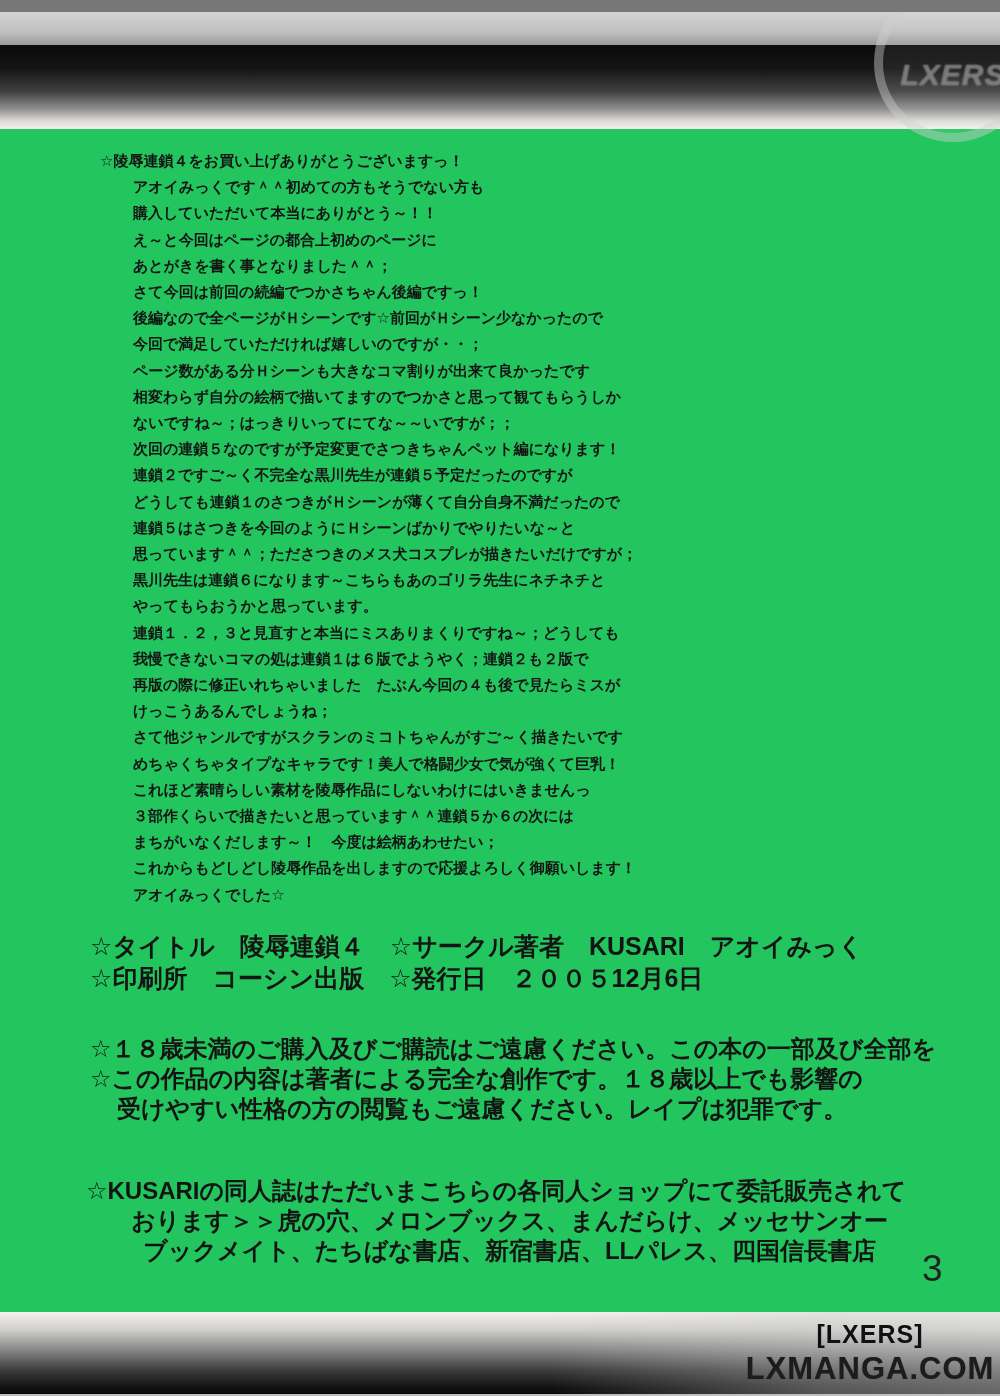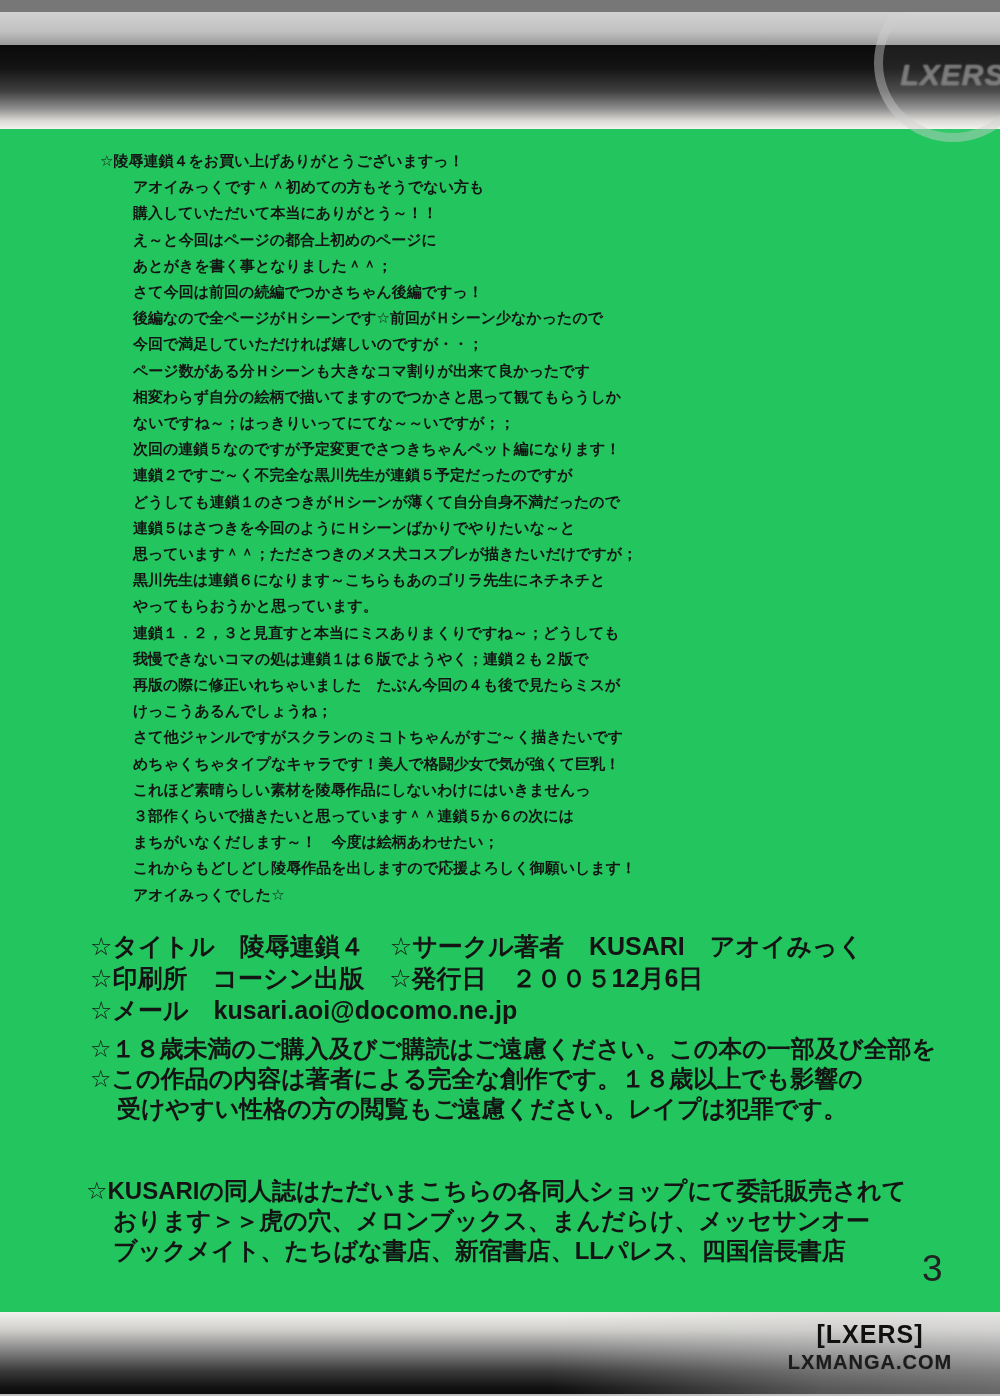--- a/index.html
+++ b/index.html
@@ -48,50 +48,50 @@
     transform:translateY(12px);
   }
   
   .txt{position:absolute;color:#141414;font-weight:bold;white-space:pre;}
   .afterword{left:100px;top:136px;font-size:15px;line-height:26.2px;}
   .afterword .indent{padding-left:33px;}
   .credits{left:90px;top:918px;font-size:25px;line-height:32px;}
   .disclaimer{left:90px;top:1022px;font-size:24px;line-height:30px;}
   .disclaimer .indent{padding-left:27px;}
   .shops{left:86px;top:1164px;font-size:24px;line-height:30px;}
-  .shops .indent{padding-left:27px;}
+  .shops .indent{padding-left:27px;text-align:center;}
   .page-number{
     position:absolute;left:922px;top:1236px;
     font-size:37px;font-weight:normal;color:#222;
     font-family:"Liberation Sans",sans-serif;
   }
   
   .footer-mark{
     position:absolute;right:0;top:1308px;width:260px;
     text-align:center;z-index:4;color:#101010;
     font-family:"Liberation Sans",sans-serif;font-weight:bold;
   }
   .footer-mark .tag{font-size:25px;letter-spacing:1px;}
-  .footer-mark .site{font-size:20px;letter-spacing:1px;margin-top:2px;color:#1c1c1c;text-shadow:0 0 1px #555;}
+  .footer-mark .site{font-size:31px;letter-spacing:1px;margin-top:2px;color:#1c1c1c;text-shadow:0 0 1px #555;}
 </style>
 </head>
 <body>
 
 <div class="page">
 
   <div class="top-strip"></div>
   <div class="top-band"></div>
 
   <div class="corner-badge">
     <span>LXERS</span>
   </div>
 
   <div class="txt afterword"><div class="line flush">☆陵辱連鎖４をお買い上げありがとうございますっ！</div><div class="line indent">アオイみっくです＾＾初めての方もそうでない方も</div><div class="line indent">購入していただいて本当にありがとう～！！</div><div class="line indent">え～と今回はページの都合上初めのページに</div><div class="line indent">あとがきを書く事となりました＾＾；</div><div class="line indent">さて今回は前回の続編でつかさちゃん後編ですっ！</div><div class="line indent">後編なので全ページがＨシーンです☆前回がＨシーン少なかったので</div><div class="line indent">今回で満足していただければ嬉しいのですが・・；</div><div class="line indent">ページ数がある分Ｈシーンも大きなコマ割りが出来て良かったです</div><div class="line indent">相変わらず自分の絵柄で描いてますのでつかさと思って観てもらうしか</div><div class="line indent">ないですね～；はっきりいってにてな～～いですが；；</div><div class="line indent">次回の連鎖５なのですが予定変更でさつきちゃんペット編になります！</div><div class="line indent">連鎖２ですご～く不完全な黒川先生が連鎖５予定だったのですが</div><div class="line indent">どうしても連鎖１のさつきがＨシーンが薄くて自分自身不満だったので</div><div class="line indent">連鎖５はさつきを今回のようにＨシーンばかりでやりたいな～と</div><div class="line indent">思っています＾＾；たださつきのメス犬コスプレが描きたいだけですが；</div><div class="line indent">黒川先生は連鎖６になります～こちらもあのゴリラ先生にネチネチと</div><div class="line indent">やってもらおうかと思っています。</div><div class="line indent">連鎖１．２，３と見直すと本当にミスありまくりですね～；どうしても</div><div class="line indent">我慢できないコマの処は連鎖１は６版でようやく；連鎖２も２版で</div><div class="line indent">再版の際に修正いれちゃいました　たぶん今回の４も後で見たらミスが</div><div class="line indent">けっこうあるんでしょうね；</div><div class="line indent">さて他ジャンルですがスクランのミコトちゃんがすご～く描きたいです</div><div class="line indent">めちゃくちゃタイプなキャラです！美人で格闘少女で気が強くて巨乳！</div><div class="line indent">これほど素晴らしい素材を陵辱作品にしないわけにはいきませんっ</div><div class="line indent">３部作くらいで描きたいと思っています＾＾連鎖５か６の次には</div><div class="line indent">まちがいなくだします～！　今度は絵柄あわせたい；</div><div class="line indent">これからもどしどし陵辱作品を出しますので応援よろしく御願いします！</div><div class="line indent">アオイみっくでした☆</div></div>
 
-  <div class="txt credits"><div class="line flush">☆タイトル　陵辱連鎖４　☆サークル著者　KUSARI　アオイみっく</div><div class="line flush">☆印刷所　コーシン出版　☆発行日　２００５12月6日</div><div class="line flush">☆メール　kusari.aoi@docomo.ne.jp</div></div>
+  <div class="txt credits"><div class="line flush">☆タイトル　陵辱連鎖４　☆サークル著者　KUSARI　アオイみっく</div><div class="line flush">☆印刷所　コーシン出版　☆発行日　２００５12月6日</div></div>
 
   <div class="txt disclaimer"><div class="line flush">☆１８歳未満のご購入及びご購読はご遠慮ください。この本の一部及び全部を</div><div class="line flush">☆この作品の内容は著者による完全な創作です。１８歳以上でも影響の</div><div class="line indent">受けやすい性格の方の閲覧もご遠慮ください。レイプは犯罪です。</div></div>
 
   <div class="txt shops"><div class="line flush">☆KUSARIの同人誌はただいまこちらの各同人ショップにて委託販売されて</div><div class="line indent">おります＞＞虎の穴、メロンブックス、まんだらけ、メッセサンオー</div><div class="line indent">ブックメイト、たちばな書店、新宿書店、LLパレス、四国信長書店</div></div>
 
   <div class="page-number">3</div>
 
   <div class="bottom-band"></div>
   <div class="bottom-strip"></div>
 

